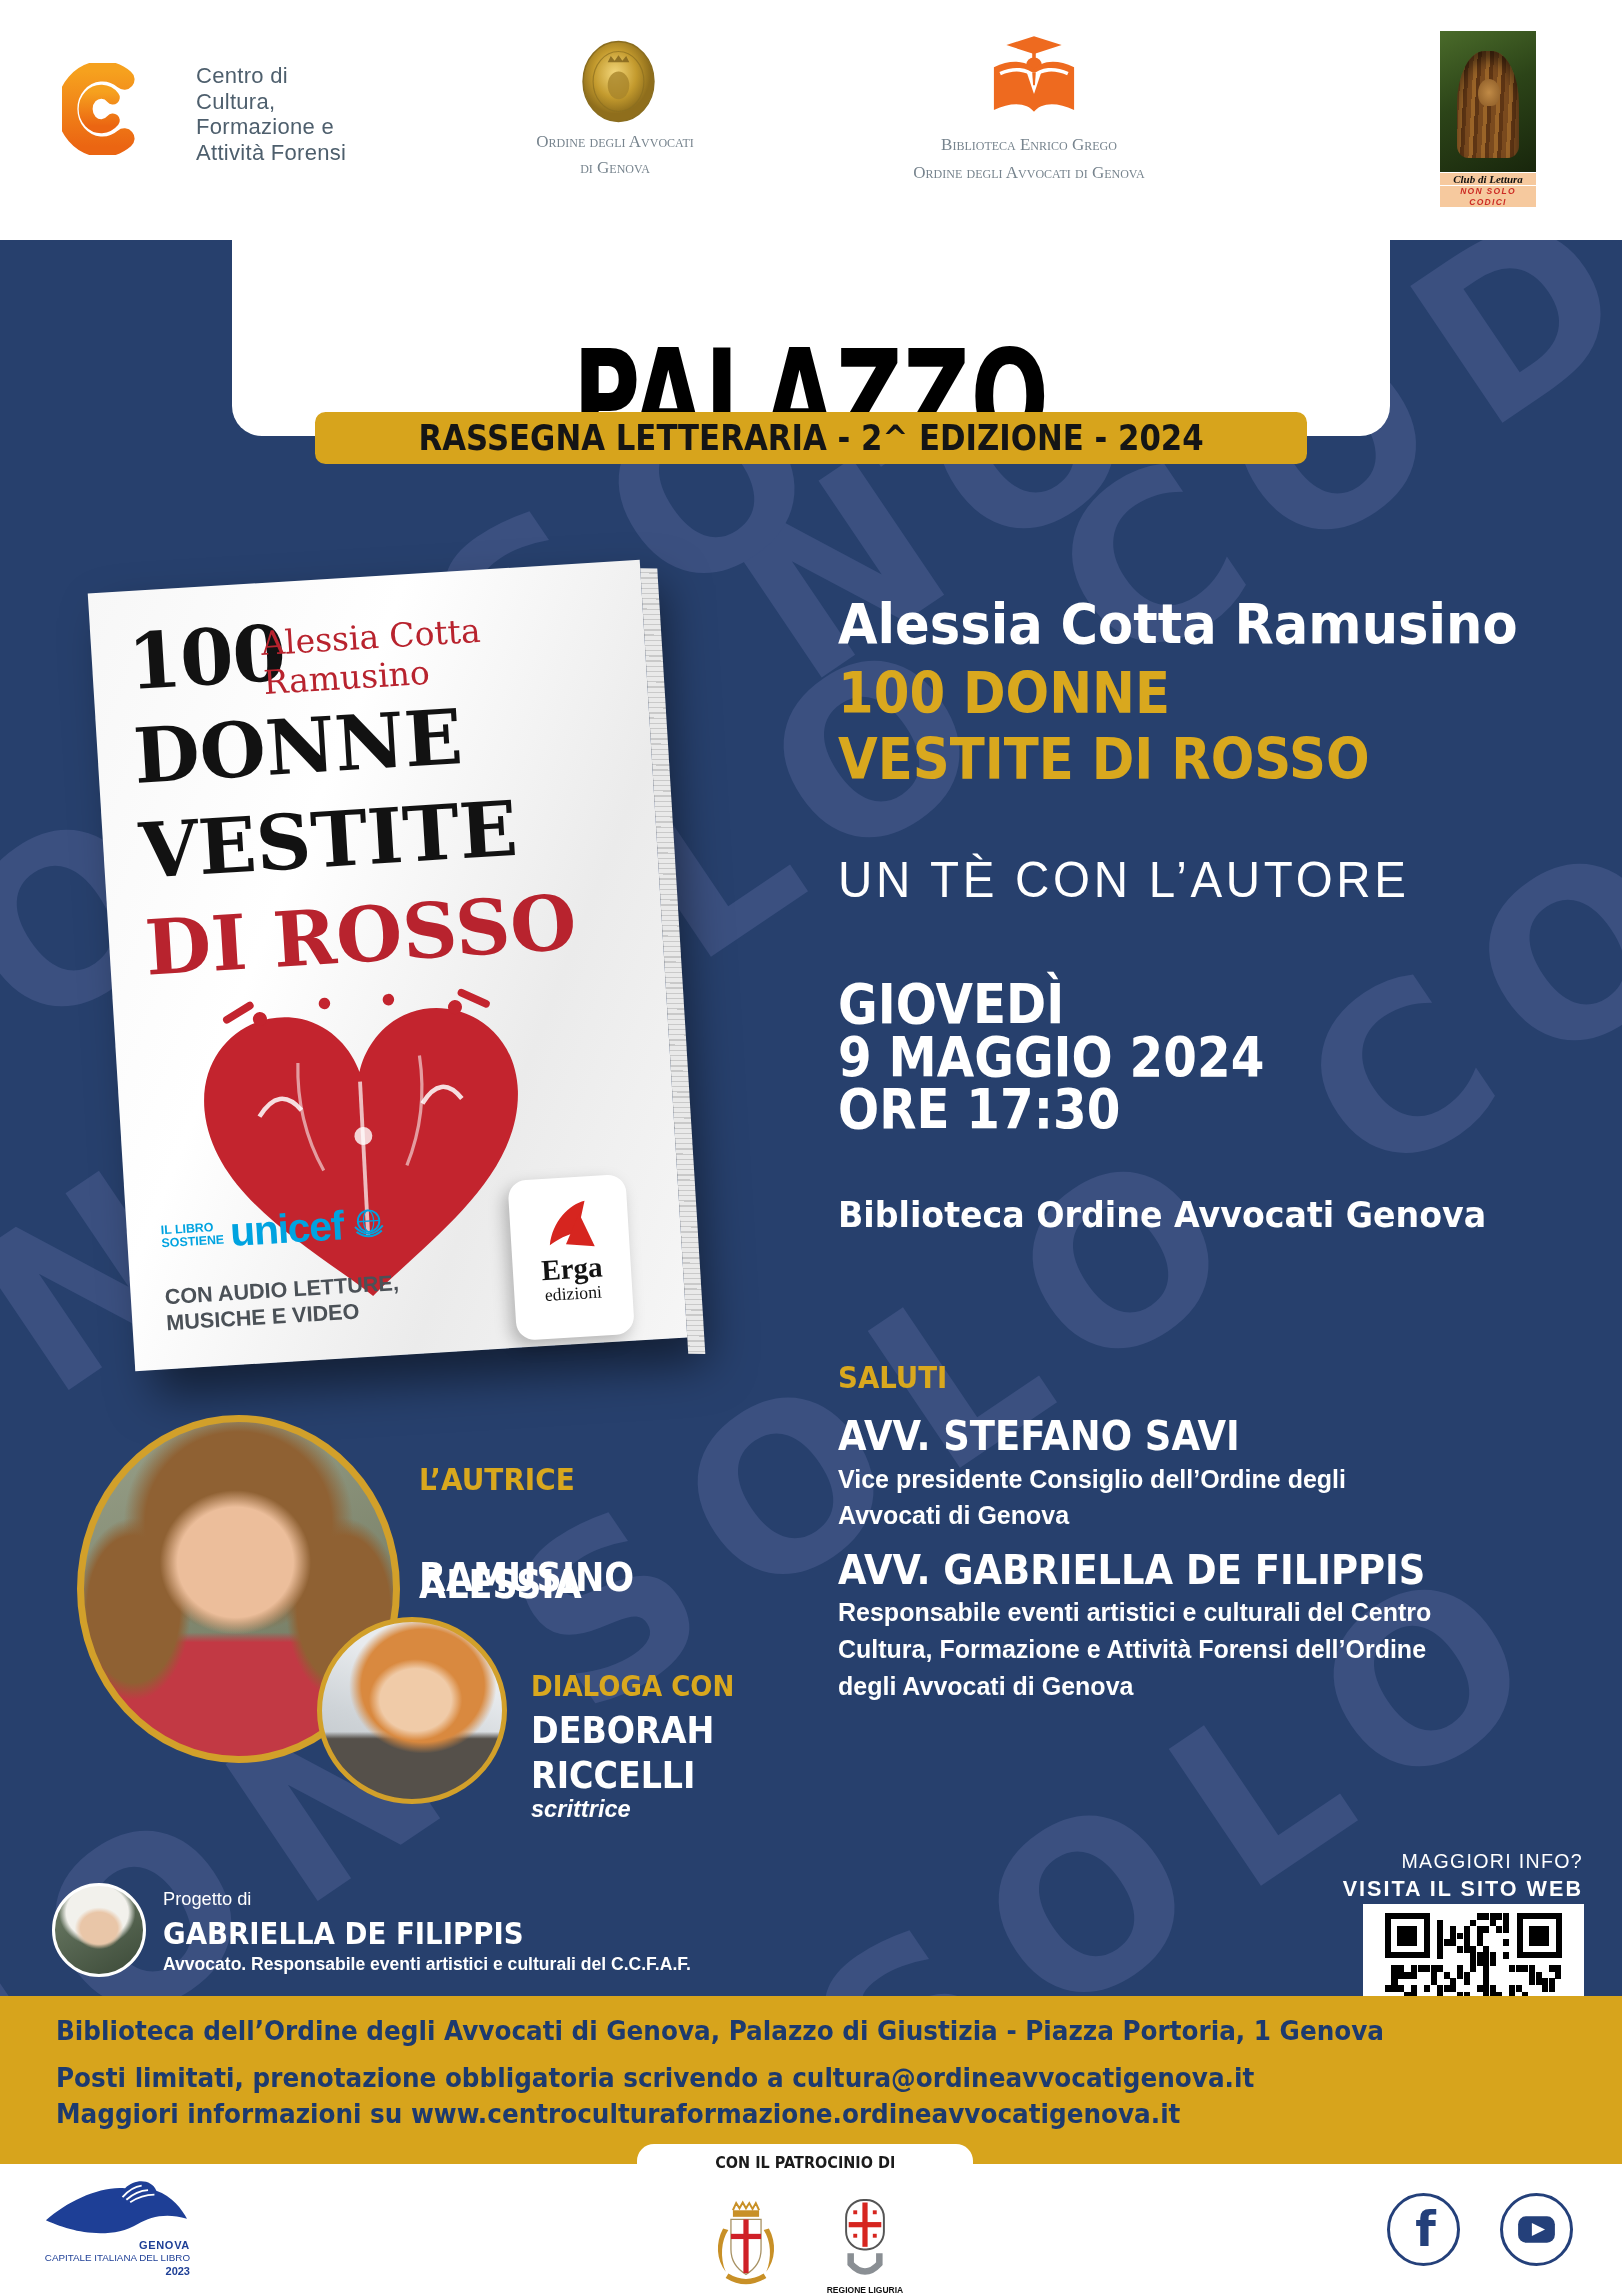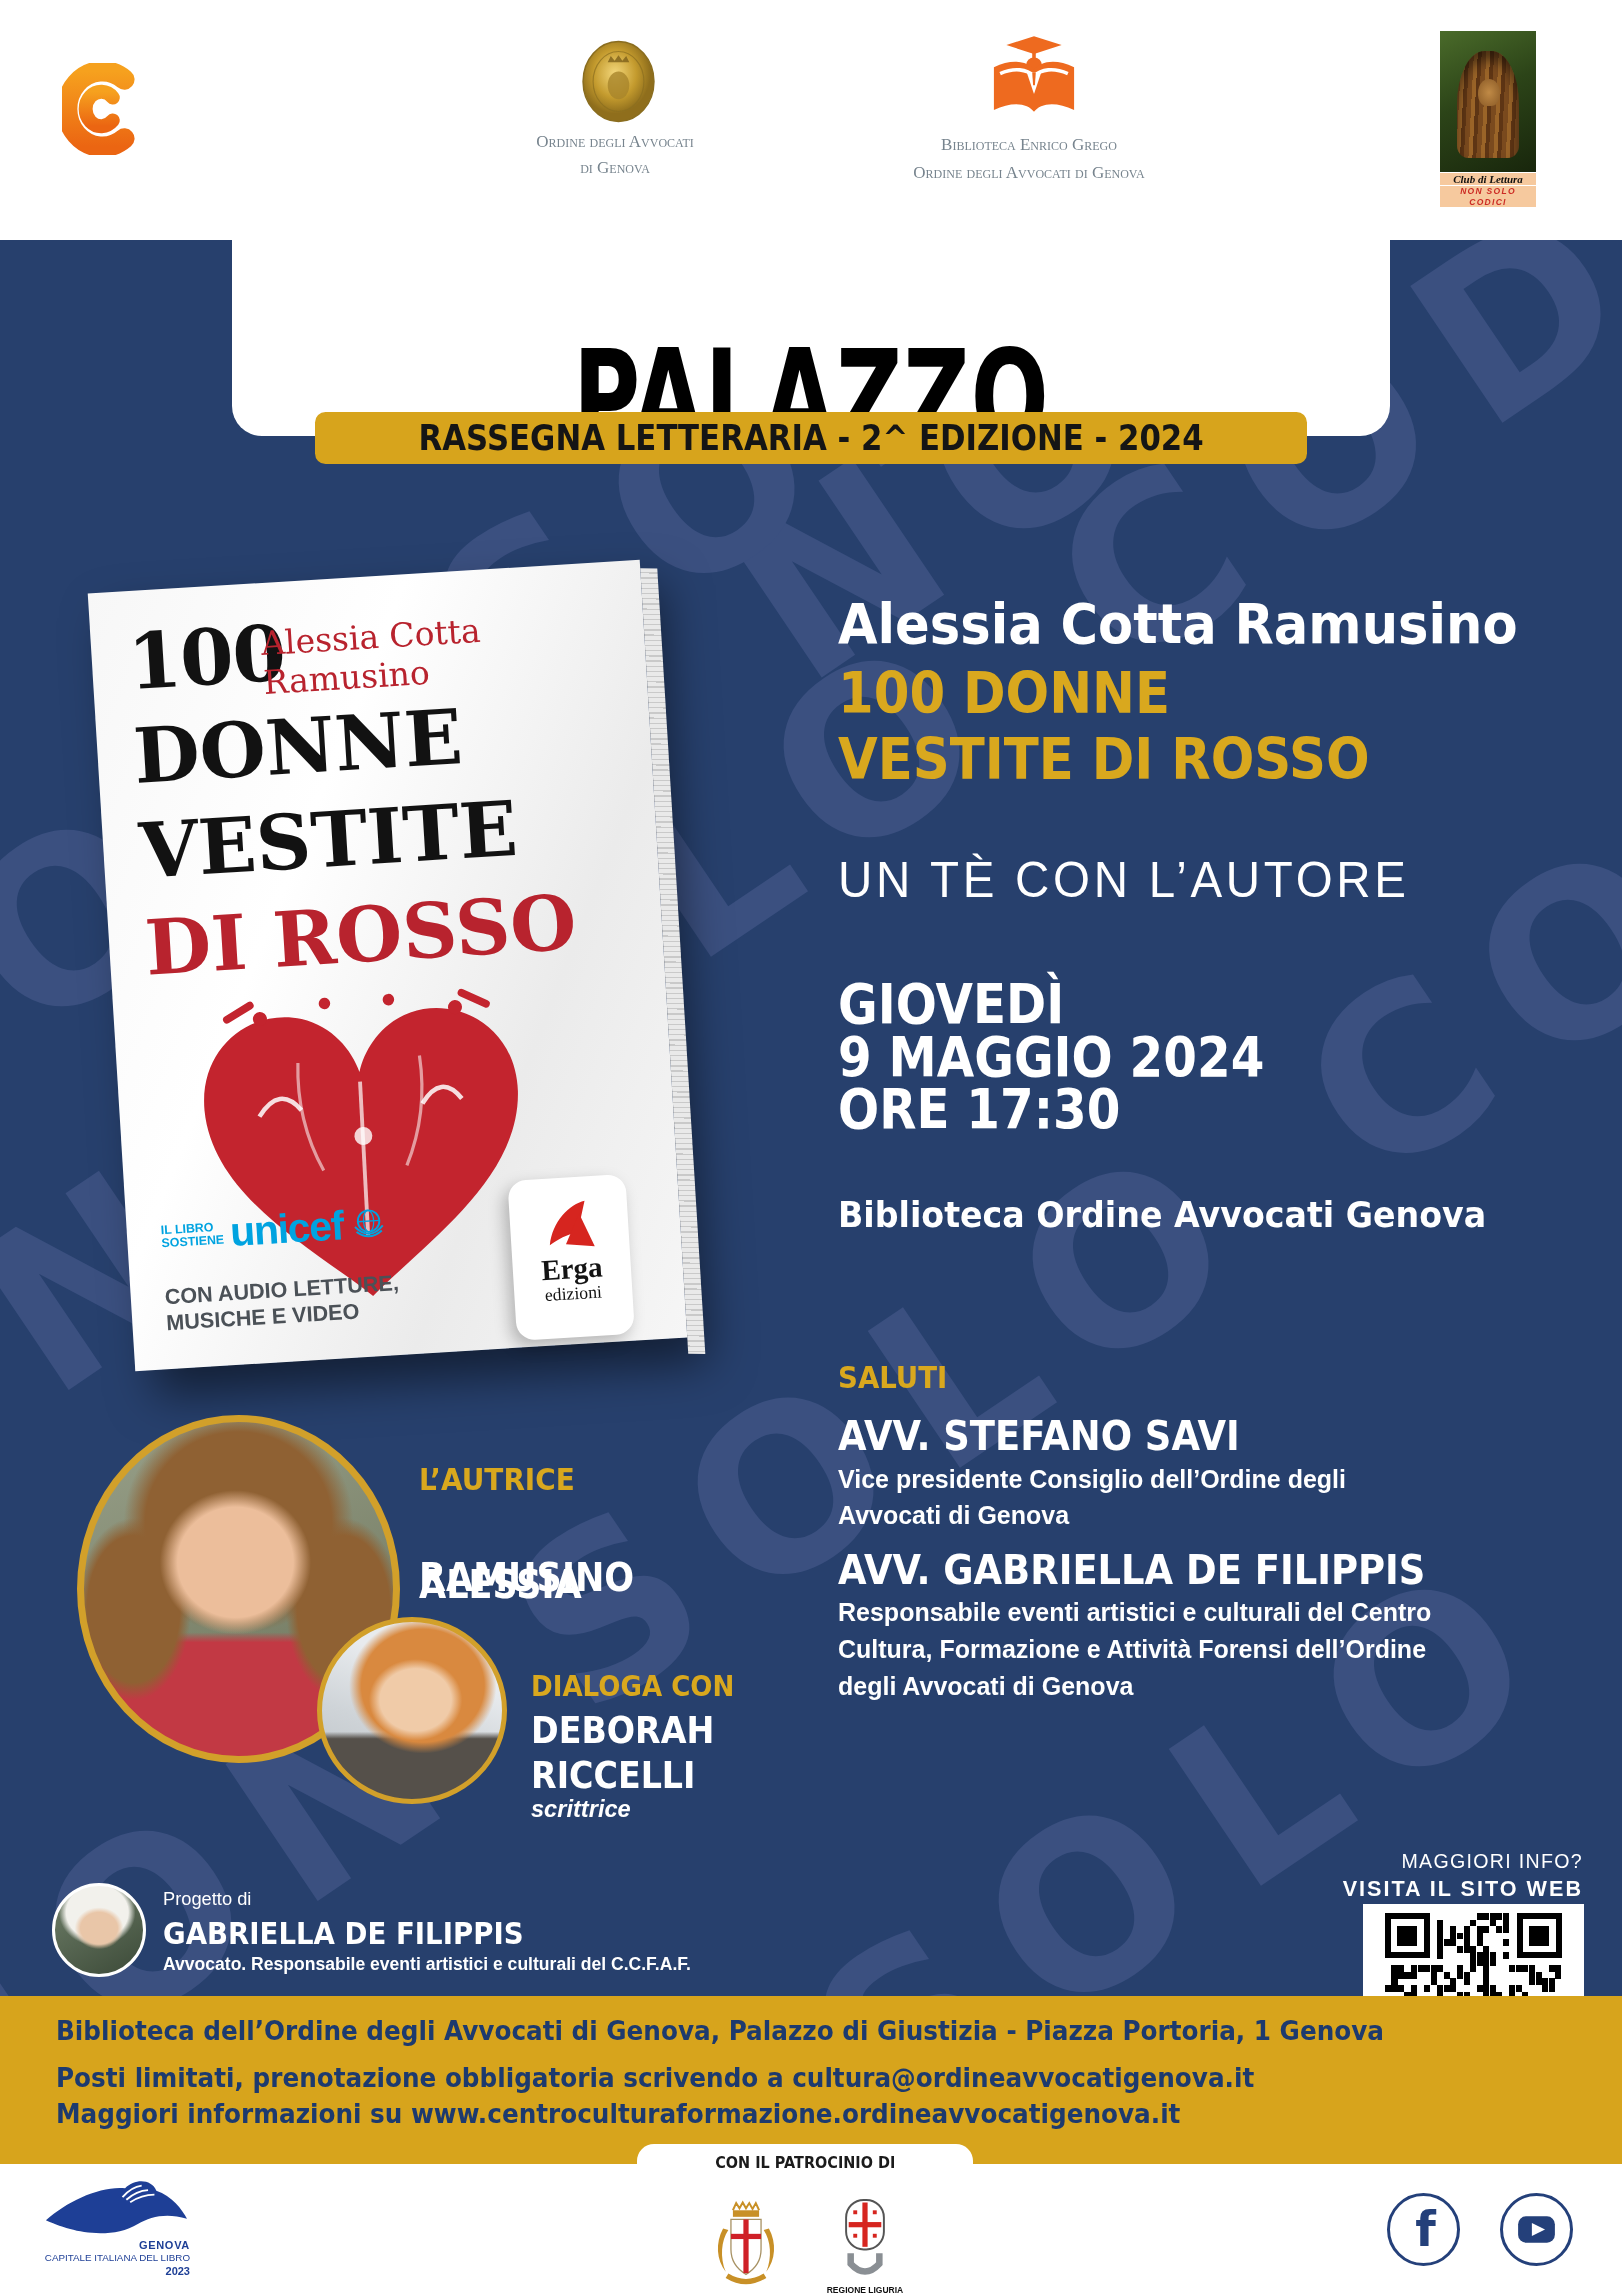--- a/index.html
+++ b/index.html
@@ -102,20 +102,26 @@
       <defs>
           <linearGradient id="og" x1="0" y1="0" x2="0" y2="1">
         <stop offset="0" stop-color="#f6a11e"></stop>
             <stop offset="1" stop-color="#eb6512"></stop>
           </linearGradient>
         </defs>
       <path d="M76,20 A43,46 0 1 0 76,92" fill="none" stroke="url(#og)" stroke-width="25" stroke-linecap="round"></path>
       <path d="M62,42 A19,21 0 1 0 62,70" fill="none" stroke="url(#og)" stroke-width="17" stroke-linecap="round"></path>
     </svg>
   </span>
+  <div class="abs hdr-ccfaf-text">
+    <div>Centro di</div>
+    <div>Cultura,</div>
+    <div>Formazione e</div>
+    <div>Attività Forensi</div>
+  </div>
 
   <span class="abs" style="left:580px;top:39px;width:77px;height:85px;">
     <svg width="77" height="85" viewBox="0 0 100 110">
       <defs>
           <radialGradient id="gold" cx="45%" cy="40%">
             <stop offset="0" stop-color="#f3d77b"></stop>
         <stop offset=".6" stop-color="#c49b2e"></stop>
             <stop offset="1" stop-color="#8f6e1c"></stop>
           </radialGradient>
         </defs>

